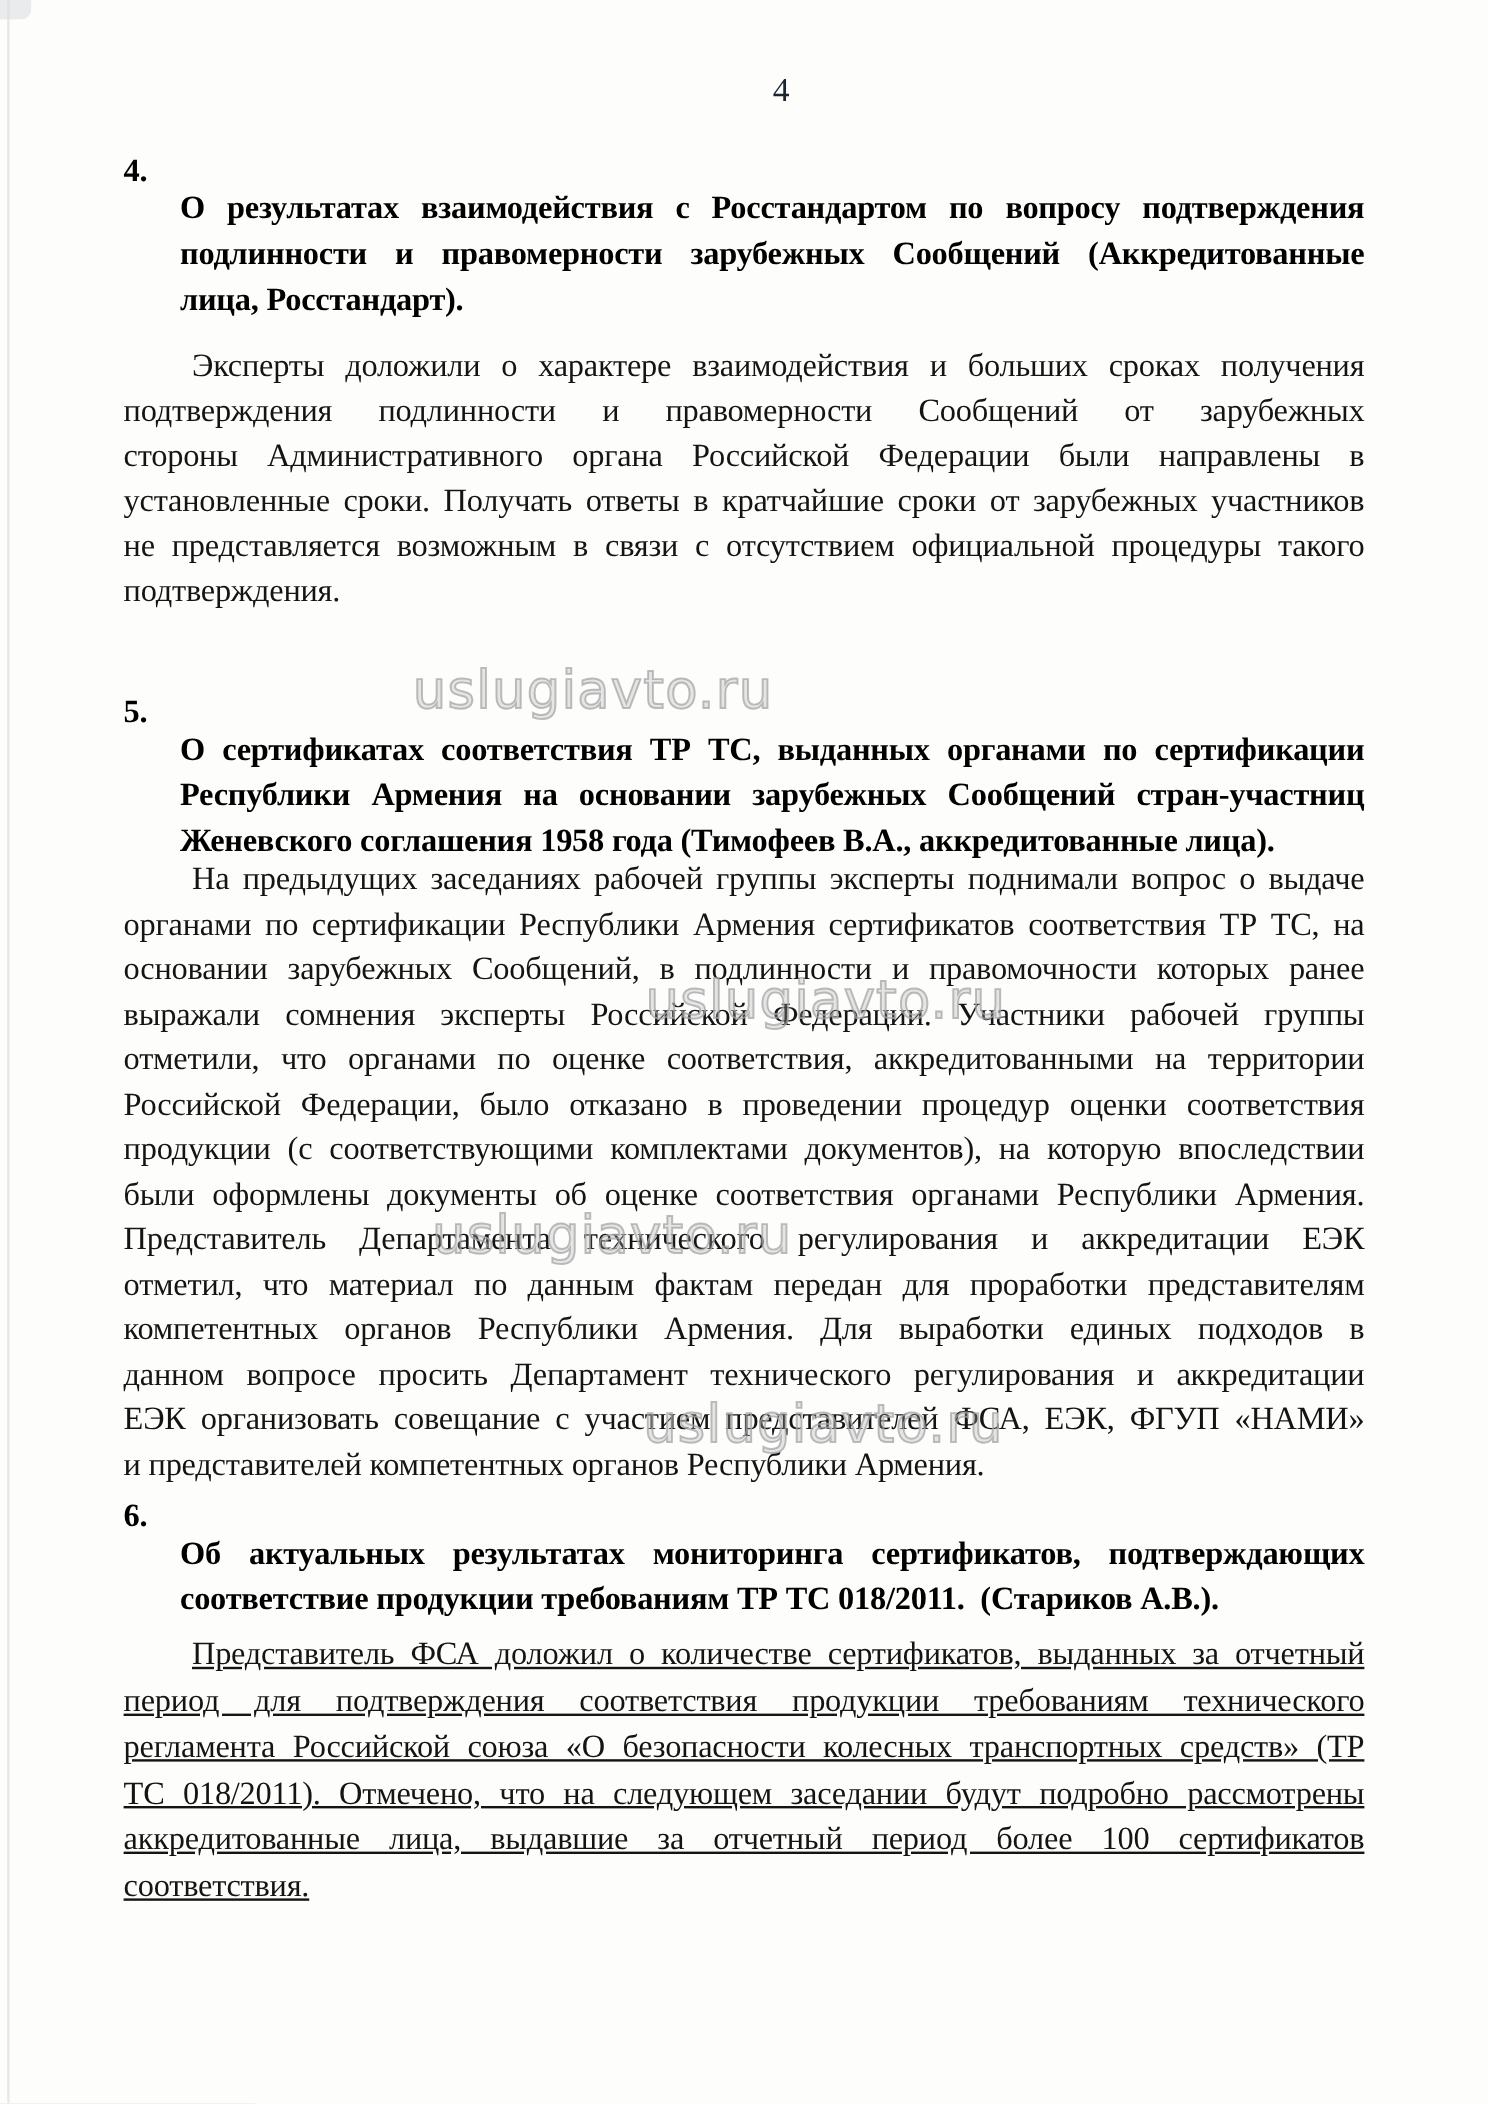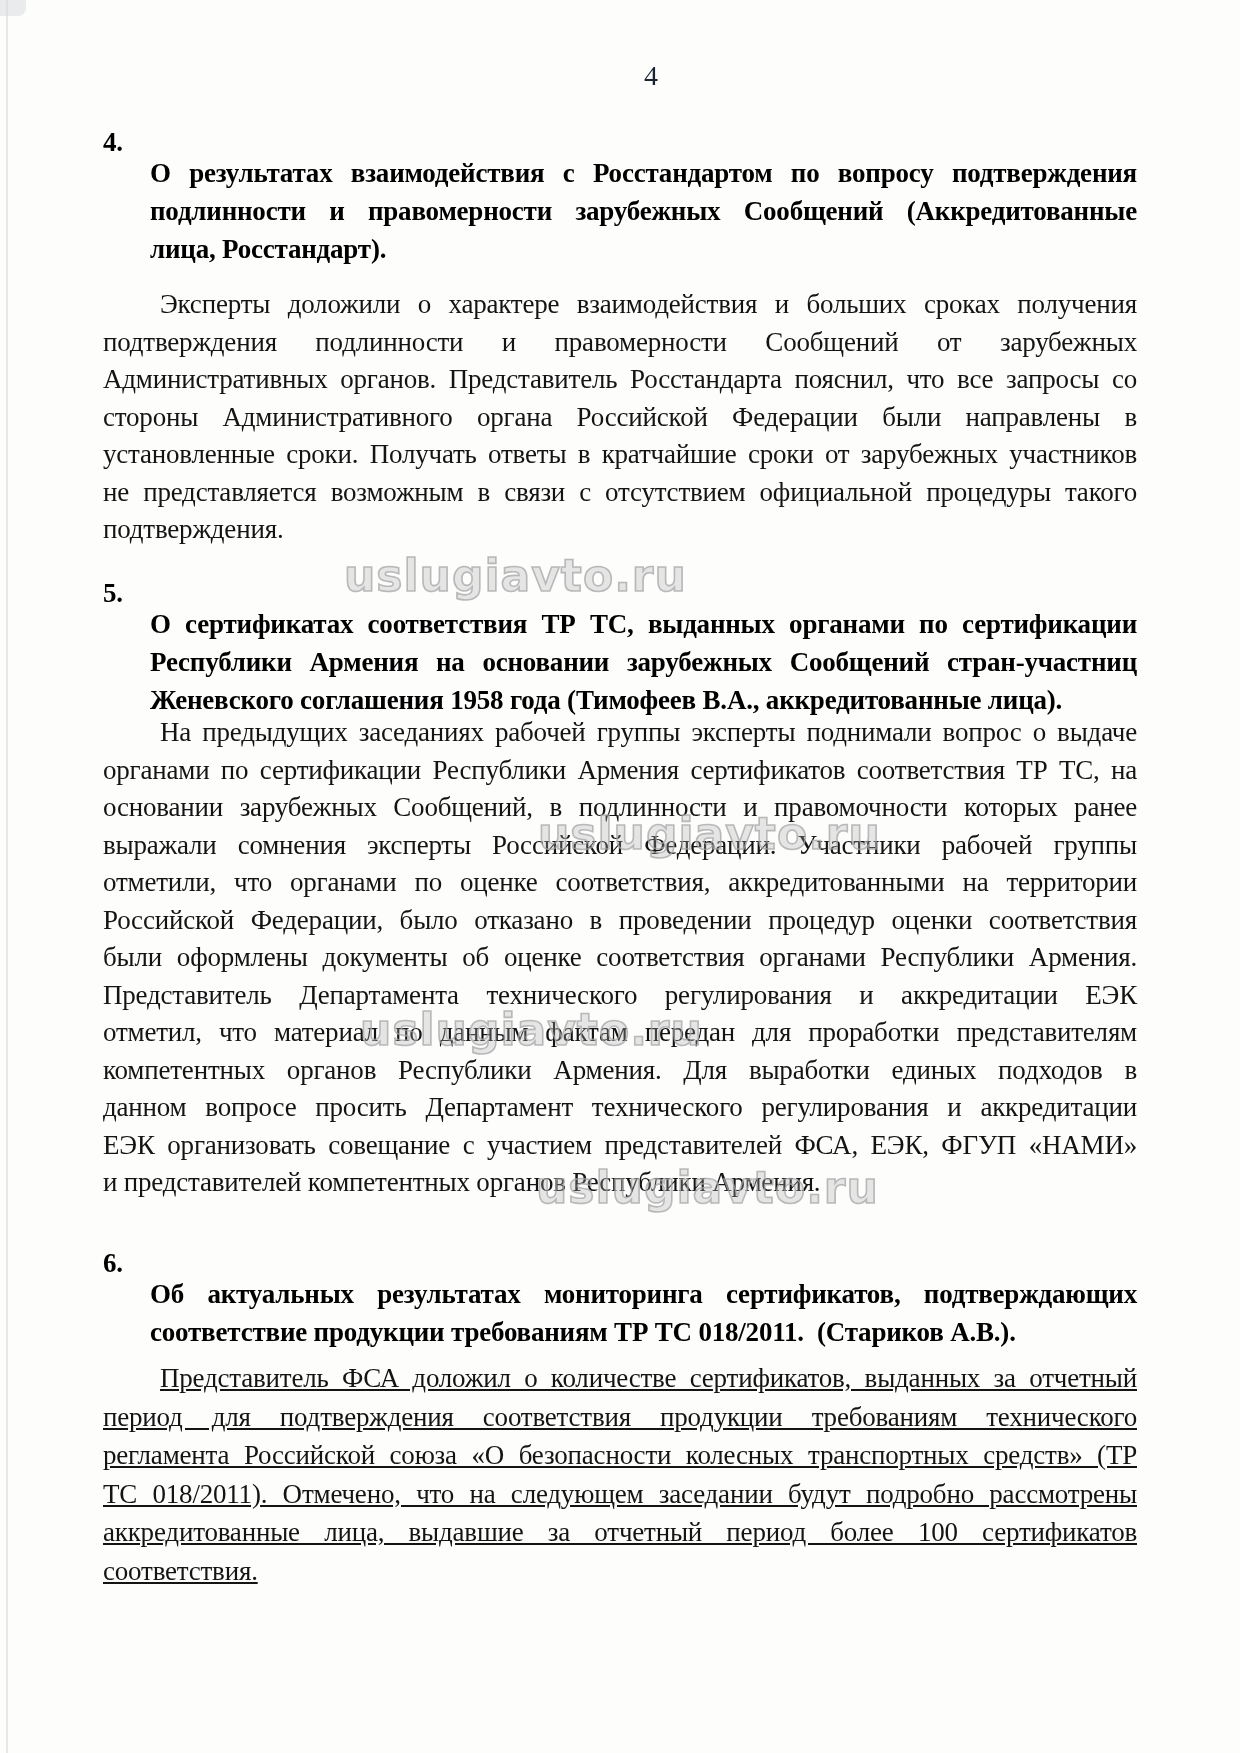--- a/index.html
+++ b/index.html
@@ -76,21 +76,21 @@
     font-size: 27px;
     line-height: 37.5px;
     height: 37.5px;
     letter-spacing: -0.2px;
   }
   .para-6 .b-line { line-height: 38.5px; height: 38.5px; text-decoration: underline; }
   .b-line.first { padding-left: 57px; margin-top: 23px; }
   .watermark {
     position: absolute;
     font-family: "DejaVu Sans", sans-serif;
-    font-weight: bold;
+    font-weight: normal;
     font-size: 44px;
     line-height: 48px;
     letter-spacing: 1px;
     color: rgba(175, 175, 175, 0.30);
     -webkit-text-stroke: 1.6px rgba(165, 165, 165, 0.75);
     pointer-events: none;
   }
 </style>
 </head>
 <body>
@@ -107,21 +107,20 @@
     <div class="h-body">
       <div class="h-line">О результатах взаимодействия с Росстандартом по вопросу подтверждения</div>
       <div class="h-line">подлинности и правомерности зарубежных Сообщений (Аккредитованные</div>
       <div class="h-line last">лица, Росстандарт).</div>
     </div>
   </div>
 
   <div class="block" style="top:263px">
     <div class="b-line first">Эксперты доложили о характере взаимодействия и больших сроках получения</div>
     <div class="b-line">подтверждения подлинности и правомерности Сообщений от зарубежных</div>
-    <div class="b-line">Административных органов. Представитель Росстандарта пояснил, что все запросы со</div>
     <div class="b-line">стороны Административного органа Российской Федерации были направлены в</div>
     <div class="b-line">установленные сроки. Получать ответы в кратчайшие сроки от зарубежных участников</div>
     <div class="b-line">не представляется возможным в связи с отсутствием официальной процедуры такого</div>
     <div class="b-line last">подтверждения.</div>
   </div>
 
   <div class="block heading" style="top:574px">
     <span class="h-num">5.</span>
     <div class="h-body">
       <div class="h-line">О сертификатах соответствия ТР ТС, выданных органами по сертификации</div>
@@ -130,20 +129,21 @@
     </div>
   </div>
 
   <div class="block" style="top:691px">
     <div class="b-line first">На предыдущих заседаниях рабочей группы эксперты поднимали вопрос о выдаче</div>
     <div class="b-line">органами по сертификации Республики Армения сертификатов соответствия ТР ТС, на</div>
     <div class="b-line">основании зарубежных Сообщений, в подлинности и правомочности которых ранее</div>
     <div class="b-line">выражали сомнения эксперты Российской Федерации. Участники рабочей группы</div>
     <div class="b-line">отметили, что органами по оценке соответствия, аккредитованными на территории</div>
     <div class="b-line">Российской Федерации, было отказано в проведении процедур оценки соответствия</div>
+    <div class="b-line">продукции (с соответствующими комплектами документов), на которую впоследствии</div>
     <div class="b-line">были оформлены документы об оценке соответствия органами Республики Армения.</div>
     <div class="b-line">Представитель Департамента технического регулирования и аккредитации ЕЭК</div>
     <div class="b-line">отметил, что материал по данным фактам передан для проработки представителям</div>
     <div class="b-line">компетентных органов Республики Армения. Для выработки единых подходов в</div>
     <div class="b-line">данном вопросе просить Департамент технического регулирования и аккредитации</div>
     <div class="b-line">ЕЭК организовать совещание с участием представителей ФСА, ЕЭК, ФГУП «НАМИ»</div>
     <div class="b-line last">и представителей компетентных органов Республики Армения.</div>
   </div>
 
   <div class="block heading" style="top:1244px">

